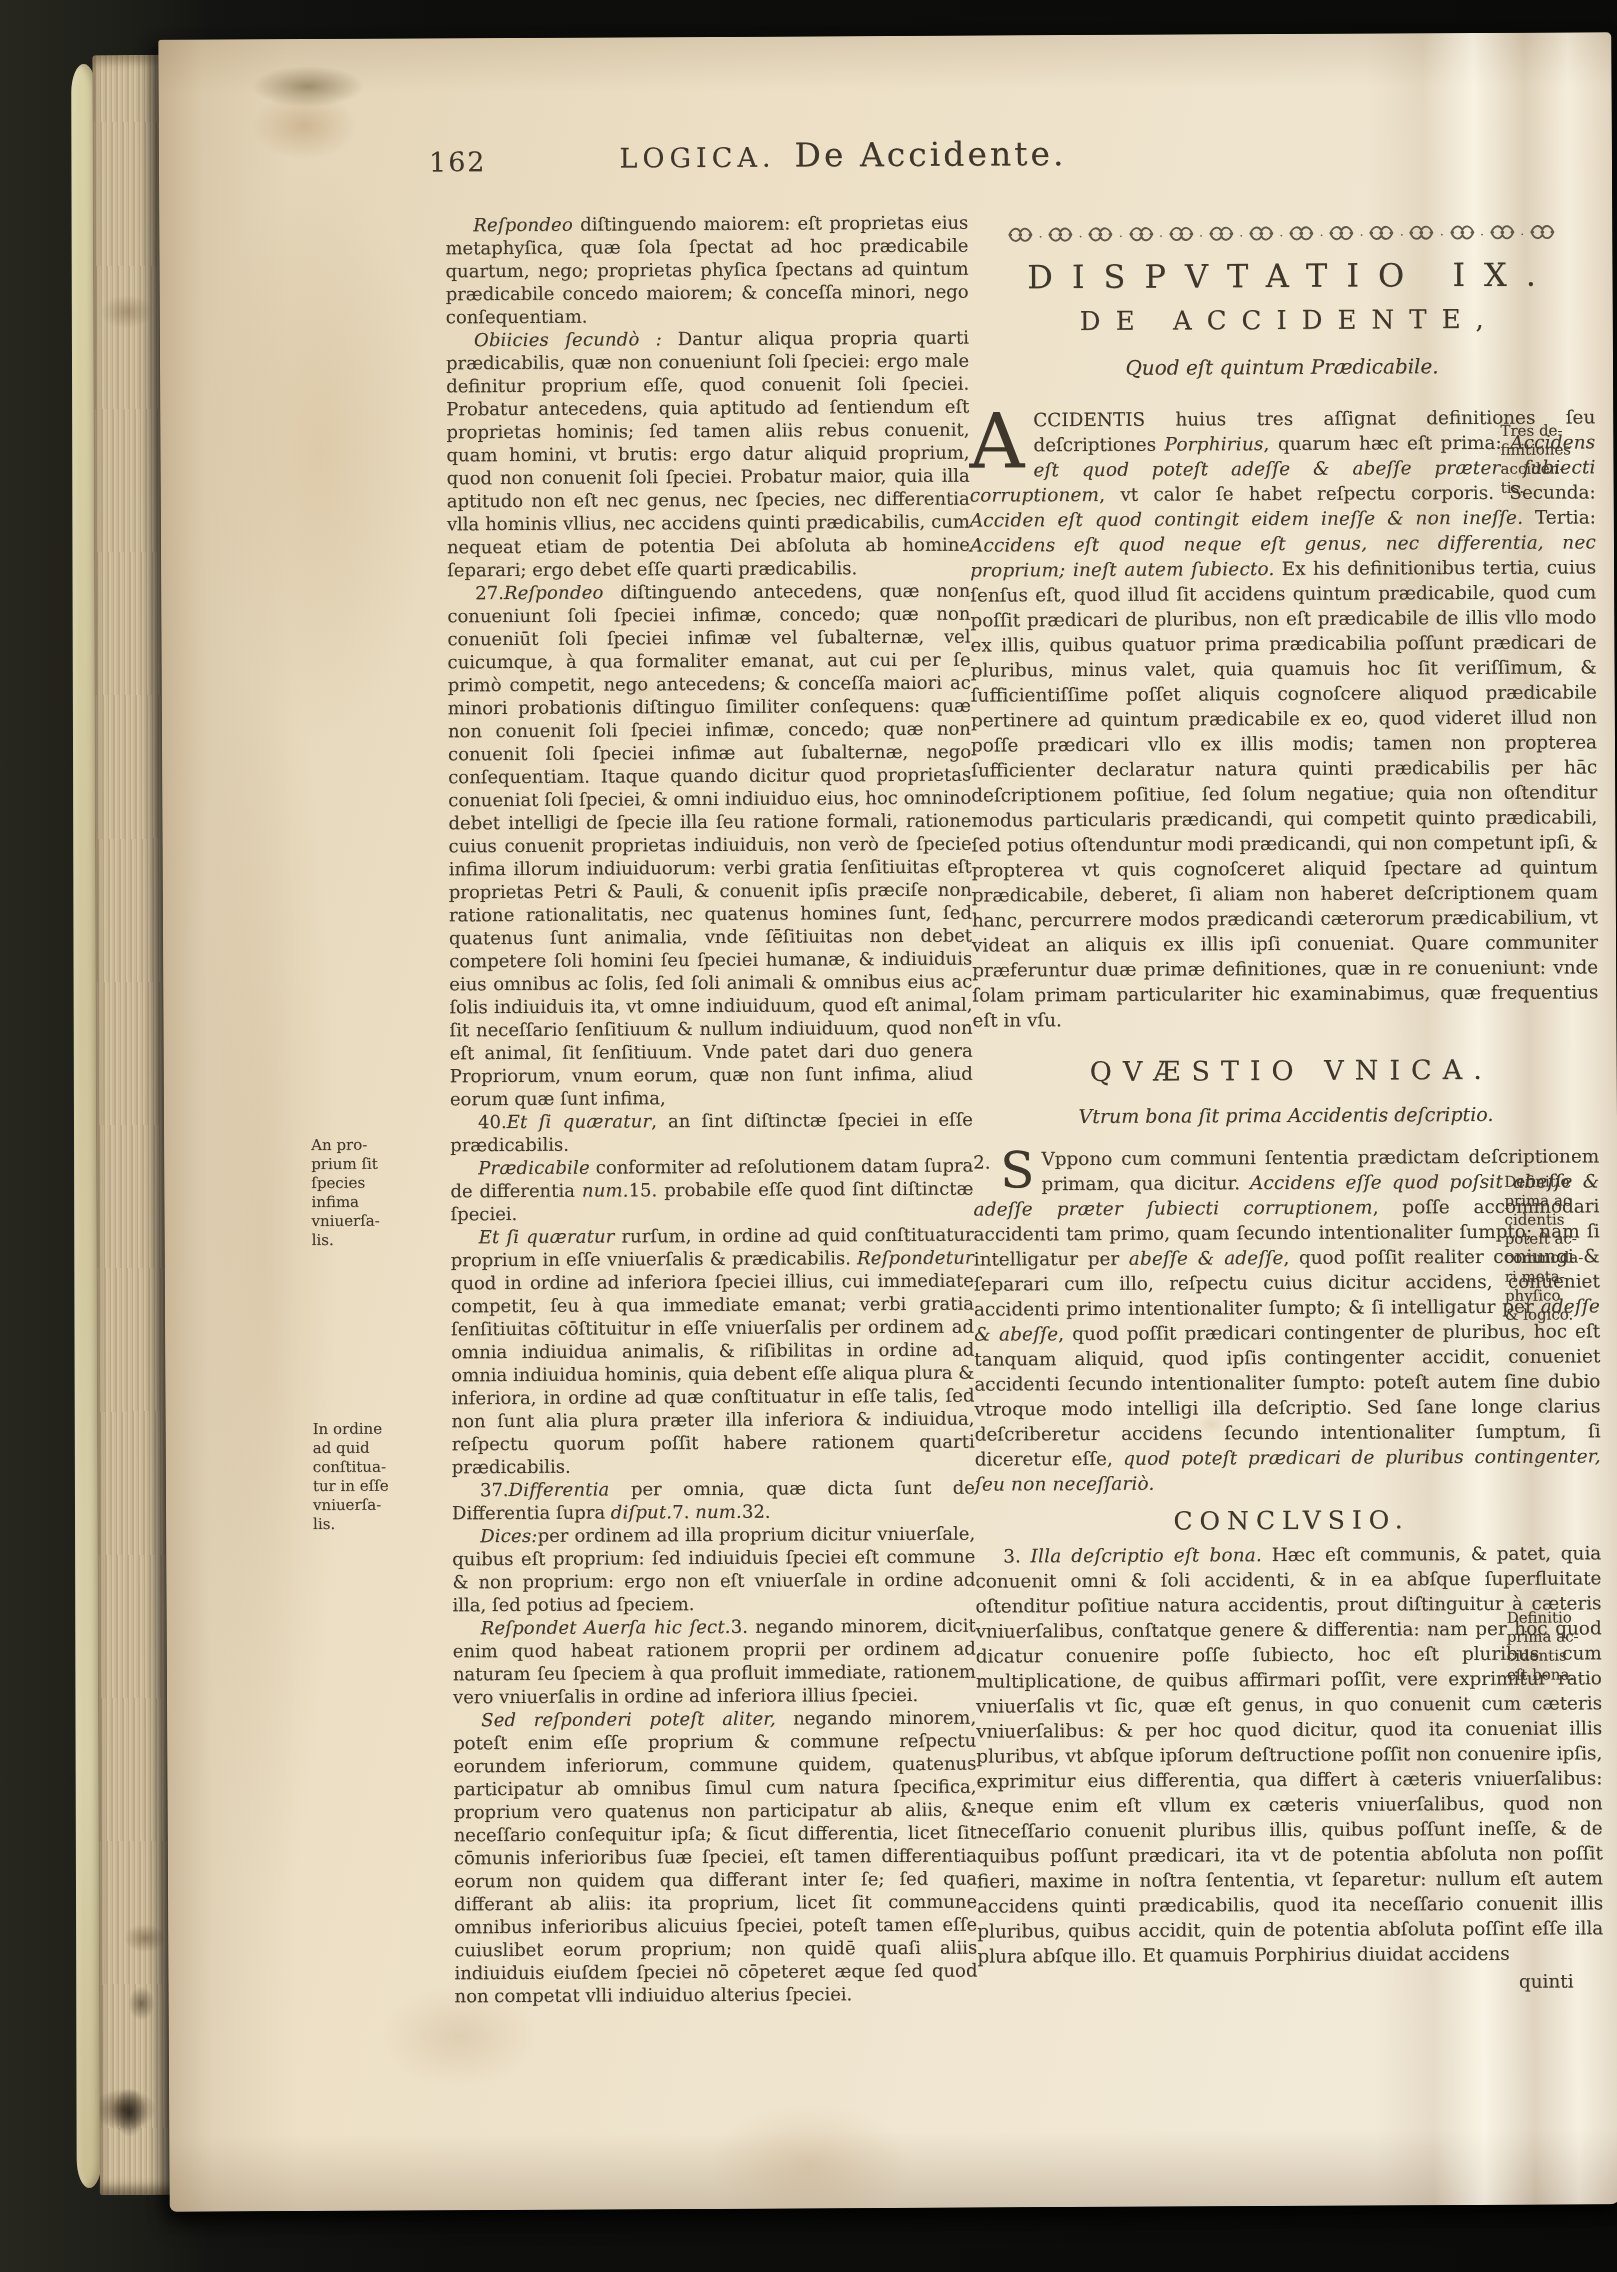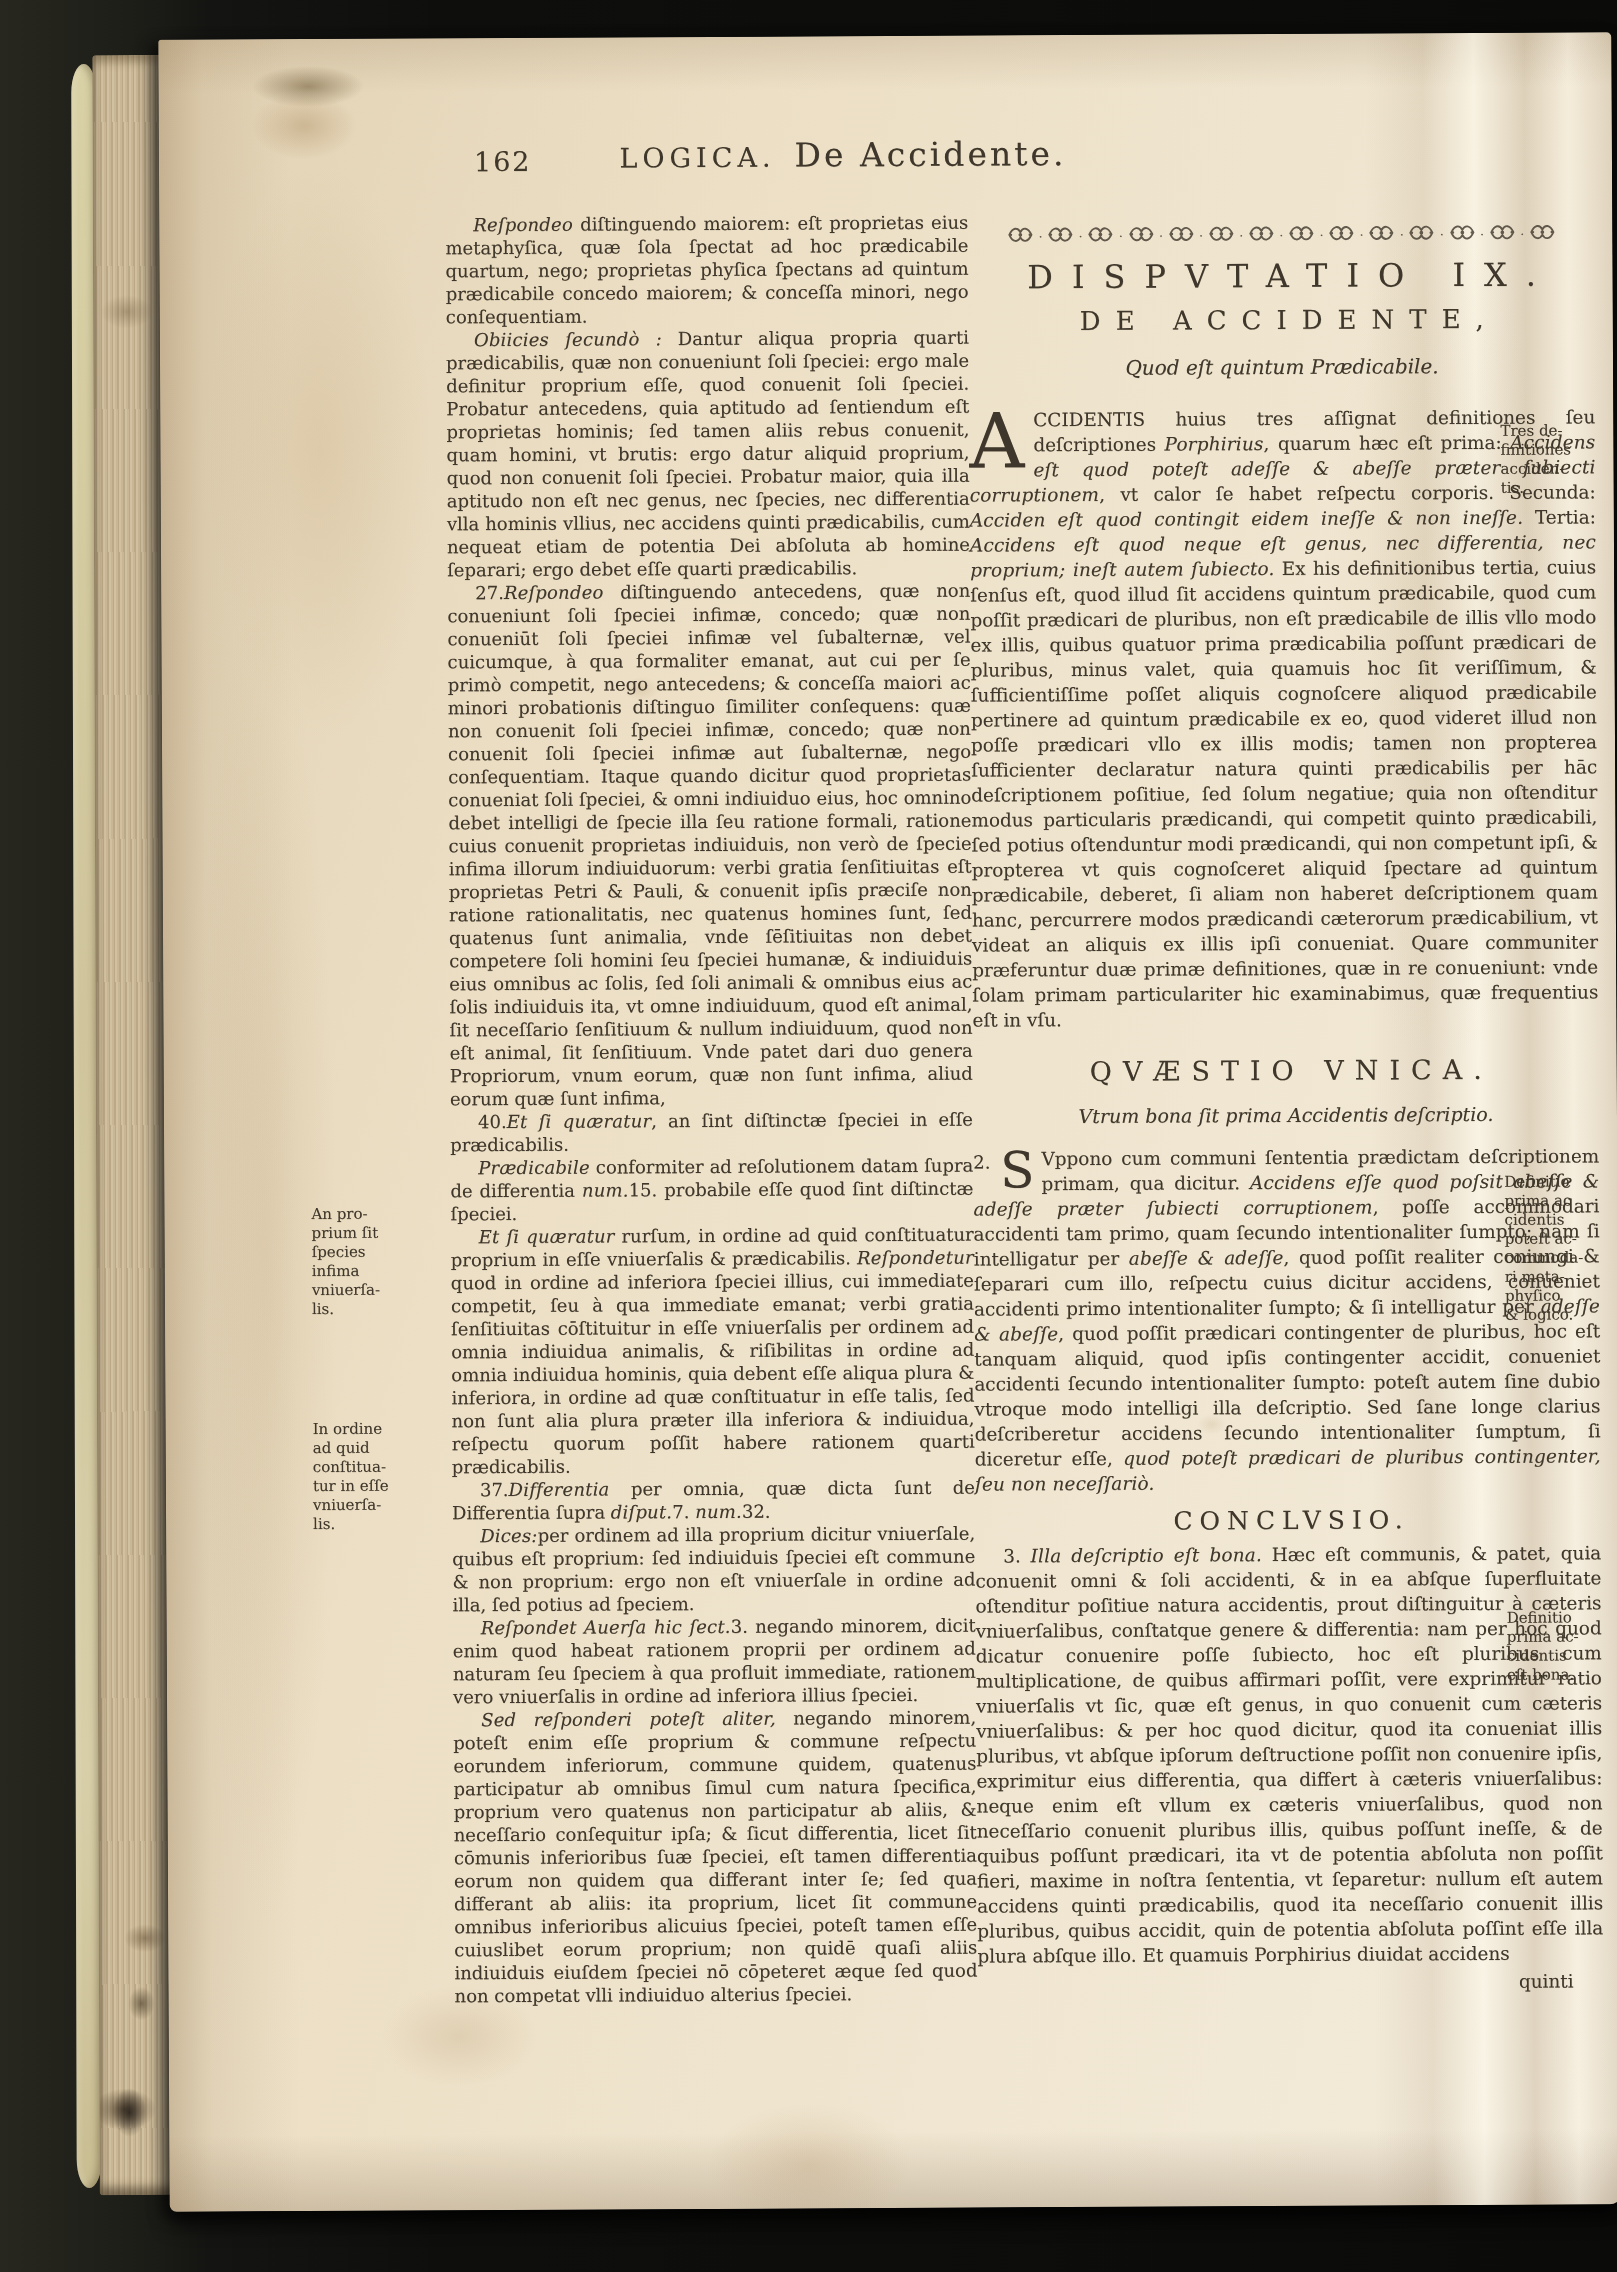--- a/index.html
+++ b/index.html
@@ -35,21 +35,21 @@
       linear-gradient(90deg, rgba(130,100,60,.30) 0, rgba(130,100,60,.10) 3%, transparent 9%),
       linear-gradient(90deg, transparent 83%, rgba(120,90,55,.10) 87%, rgba(255,252,240,.55) 90.5%, rgba(125,95,60,.16) 94%, rgba(255,250,238,.30) 97%, rgba(120,90,55,.14) 100%),
       linear-gradient(180deg, rgba(120,90,55,.16) 0, transparent 2.5%, transparent 96.5%, rgba(95,68,40,.22) 100%),
       linear-gradient(105deg,#e2d2b4 0%,#ecdfc5 30%,#f0e6d1 65%,#f3ebdb 100%);
     box-shadow:-7px 5px 15px rgba(0,0,0,.55), 0 13px 19px rgba(0,0,0,.6);}
   .corner-damage{position:absolute;left:75px;top:20px;width:149px;height:55px;border-radius:50%;
     background:radial-gradient(closest-side, rgba(105,85,50,.55), rgba(105,85,50,0) 75%);}
   
   .ink{color:#3f372b;text-shadow:0.2px 0.3px 0.4px rgba(80,65,45,.38);}
   .hdr-row{position:absolute;left:0;top:99px;width:100%;}
-  .pagenum{position:absolute;left:270px;top:9px;font-size:27px;letter-spacing:2px;margin-left:45px;}
+  .pagenum{position:absolute;left:270px;top:9px;font-size:27px;letter-spacing:2px;}
   .runtitle{position:absolute;left:179px;top:0;width:1010px;text-align:center;white-space:nowrap;}
   .rt-main{font-size:27px;letter-spacing:5px;}
   .rt-sub{font-size:33px;letter-spacing:3px;margin-left:19px;}
   .col{position:absolute;text-align:justify;}
   .col-left{left:286px;top:175px;width:523px;font-size:18px;line-height:23px;}
   .col-right{left:809px;top:185px;width:626px;font-size:18.4px;line-height:25px;}
   .par{margin:0;text-indent:28px;}
   .par i{letter-spacing:0.2px;}
   .ornament{display:flex;align-items:center;justify-content:center;gap:5px;height:32px;margin-bottom:13px;opacity:.85;}
   .ornament .dot{font-size:13px;color:#4a4236;}
@@ -215,21 +215,21 @@
       <div>
           <p class="par hasdrop relnum"><span class="pnum">2.</span><span class="drop drop-s">S</span><span>Vppono cum communi ſententia prædictam deſcriptionem primam, qua dicitur. </span><i>Accidens eſſe quod poſsit abeſſe &amp; adeſſe præter ſubiecti corruptionem</i><span>, poſſe accommodari accidenti tam primo, quam ſecundo intentionaliter ſumpto; nam ſi intelligatur per </span><i>abeſſe &amp; adeſſe</i><span>, quod poſſit realiter coniungi &amp; ſeparari cum illo, reſpectu cuius dicitur accidens, conueniet accidenti primo intentionaliter ſumpto; &amp; ſi intelligatur per </span><i>adeſſe &amp; abeſſe</i><span>, quod poſſit prædicari contingenter de pluribus, hoc eſt tanquam aliquid, quod ipſis contingenter accidit, conueniet accidenti ſecundo intentionaliter ſumpto: poteſt autem ſine dubio vtroque modo intelligi illa deſcriptio. Sed ſane longe clarius deſcriberetur accidens ſecundo intentionaliter ſumptum, ſi diceretur eſſe, </span><i>quod poteſt prædicari de pluribus contingenter, ſeu non neceſſariò.</i></p>
         </div>
       <h2 class="h-conclusio">CONCLVSIO.</h2>
       <div>
           <p class="par"><span>3. </span><i>Illa deſcriptio eſt bona.</i><span> Hæc eſt communis, &amp; patet, quia conuenit omni &amp; ſoli accidenti, &amp; in ea abſque ſuperfluitate oſtenditur poſitiue natura accidentis, prout diſtinguitur à cæteris vniuerſalibus, conſtatque genere &amp; differentia: nam per hoc quod dicatur conuenire poſſe ſubiecto, hoc eſt pluribus cum multiplicatione, de quibus affirmari poſſit, vere exprimitur ratio vniuerſalis vt ſic, quæ eſt genus, in quo conuenit cum cæteris vniuerſalibus: &amp; per hoc quod dicitur, quod ita conueniat illis pluribus, vt abſque ipſorum deſtructione poſſit non conuenire ipſis, exprimitur eius differentia, qua differt à cæteris vniuerſalibus: neque enim eſt vllum ex cæteris vniuerſalibus, quod non neceſſario conuenit pluribus illis, quibus poſſunt ineſſe, &amp; de quibus poſſunt prædicari, ita vt de potentia abſoluta non poſſit fieri, maxime in noſtra ſententia, vt ſeparetur: nullum eſt autem accidens quinti prædicabilis, quod ita neceſſario conuenit illis pluribus, quibus accidit, quin de potentia abſoluta poſſint eſſe illa plura abſque illo. Et quamuis Porphirius diuidat accidens</span></p>
         </div>
       <div class="catchword">quinti</div>
     </div>
 
-    <div class="mnote mn-l ink" style="top:1166px;">An pro-
+    <div class="mnote mn-l ink" style="top:1097px;">An pro-
 prium ſit
 ſpecies
 infima
 vniuerſa-
 lis.</div>
     <div class="mnote mn-l ink" style="top:1381px;">In ordine
 ad quid
 conſtitua-
 tur in eſſe
 vniuerſa-

